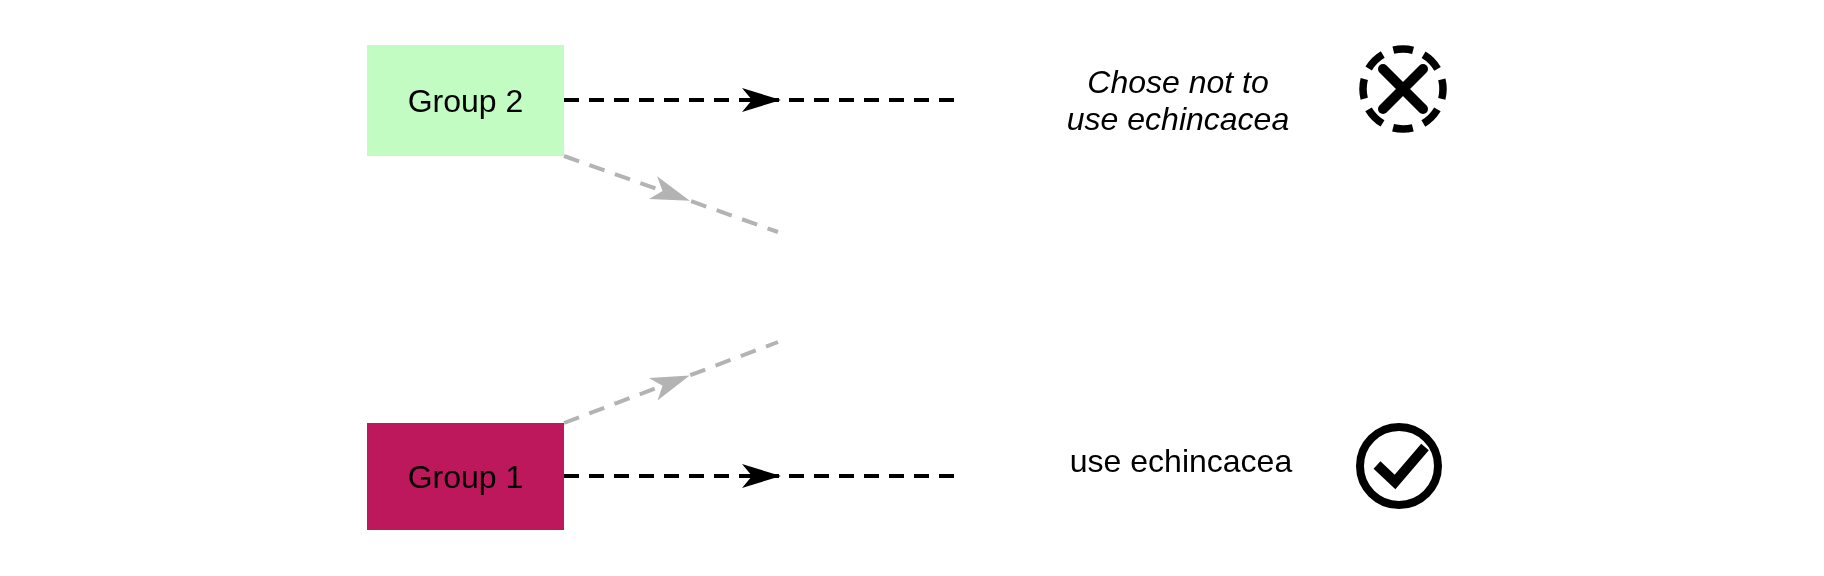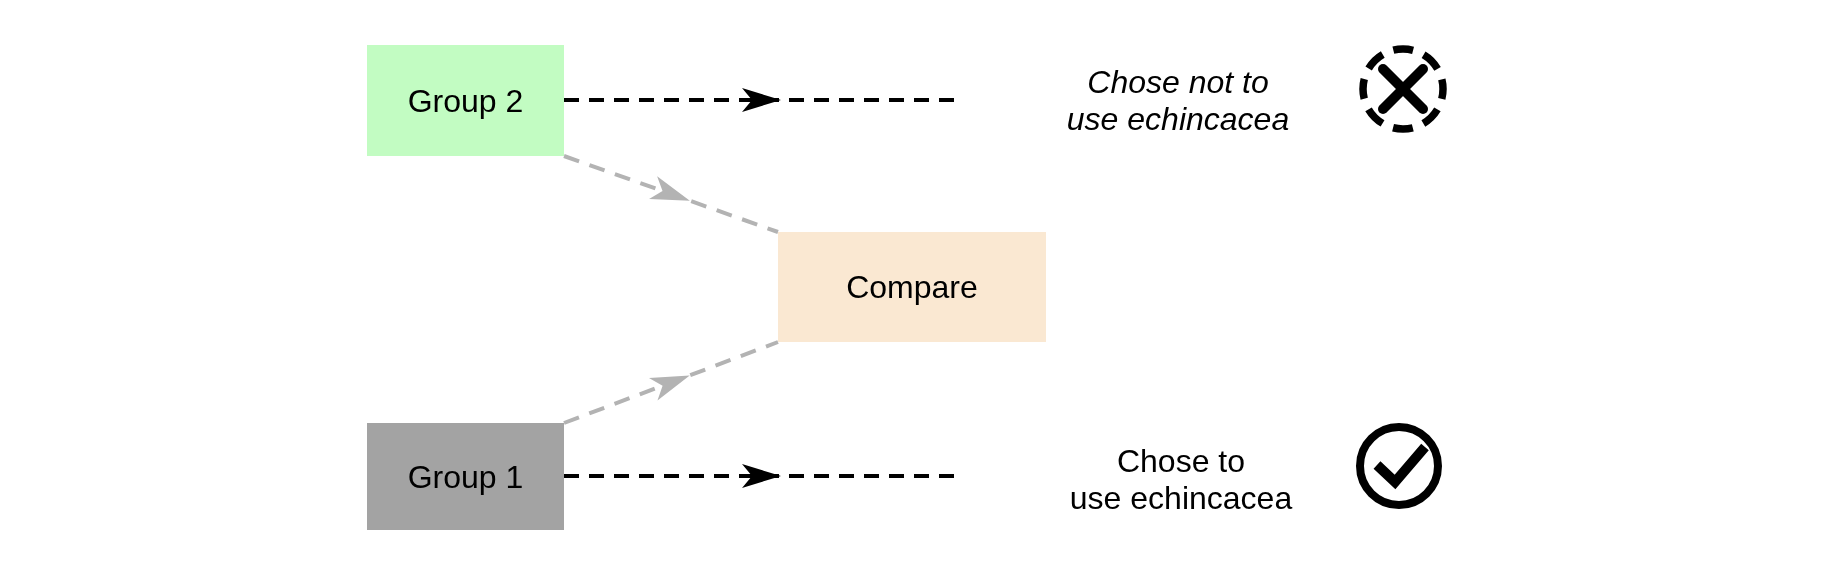--- a/index.html
+++ b/index.html
@@ -61,35 +61,31 @@
     <path transform="translate(671,194) rotate(19.55)" d="M 20,0 L -19,-12 L -9,0 L -19,12 Z" fill="#b3b3b3"></path>
 
     <line x1="564" y1="423" x2="778" y2="342" fill="none" stroke-width="4" stroke-dasharray="16 11" stroke="#b3b3b3"></line>
     <path transform="translate(671,382.5) rotate(-20.74)" d="M 20,0 L -19,-12 L -9,0 L -19,12 Z" fill="#b3b3b3"></path>
   </svg>
 
   <div class="node node-group2" style="background-color: rgb(194, 252, 194);">
     <span>Group 2</span>
   </div>
 
-  <div class="node node-group1" style="background-color: #a3a3a3;">
+  <div class="node node-group1" style="background-color: #be185d;">
     <span>Group 1</span>
   </div>
 
-  <div class="node node-compare" style="background-color: rgb(250, 232, 210);">
-    <span>Compare</span>
-  </div>
 
   <div class="outcome-label outcome-not-use">
     <div>Chose not to</div>
     <div>use echincacea</div>
   </div>
 
   <div class="outcome-label outcome-use">
-    <div>Chose to</div>
     <div>use echincacea</div>
   </div>
 
   <svg class="icon icon-cross" width="92" height="92" viewBox="0 0 92 92">
     <circle cx="46" cy="46" r="40" fill="none" stroke-width="7.5" stroke-dasharray="20 11.4" stroke-dashoffset="10" stroke="#000000"></circle>
     <line x1="26" y1="26" x2="66" y2="66" stroke-width="10" stroke-linecap="round" stroke="#000000"></line>
     <line x1="66" y1="26" x2="26" y2="66" stroke-width="10" stroke-linecap="round" stroke="#000000"></line>
   </svg>
 
   <svg class="icon icon-check" width="92" height="92" viewBox="0 0 92 92">

